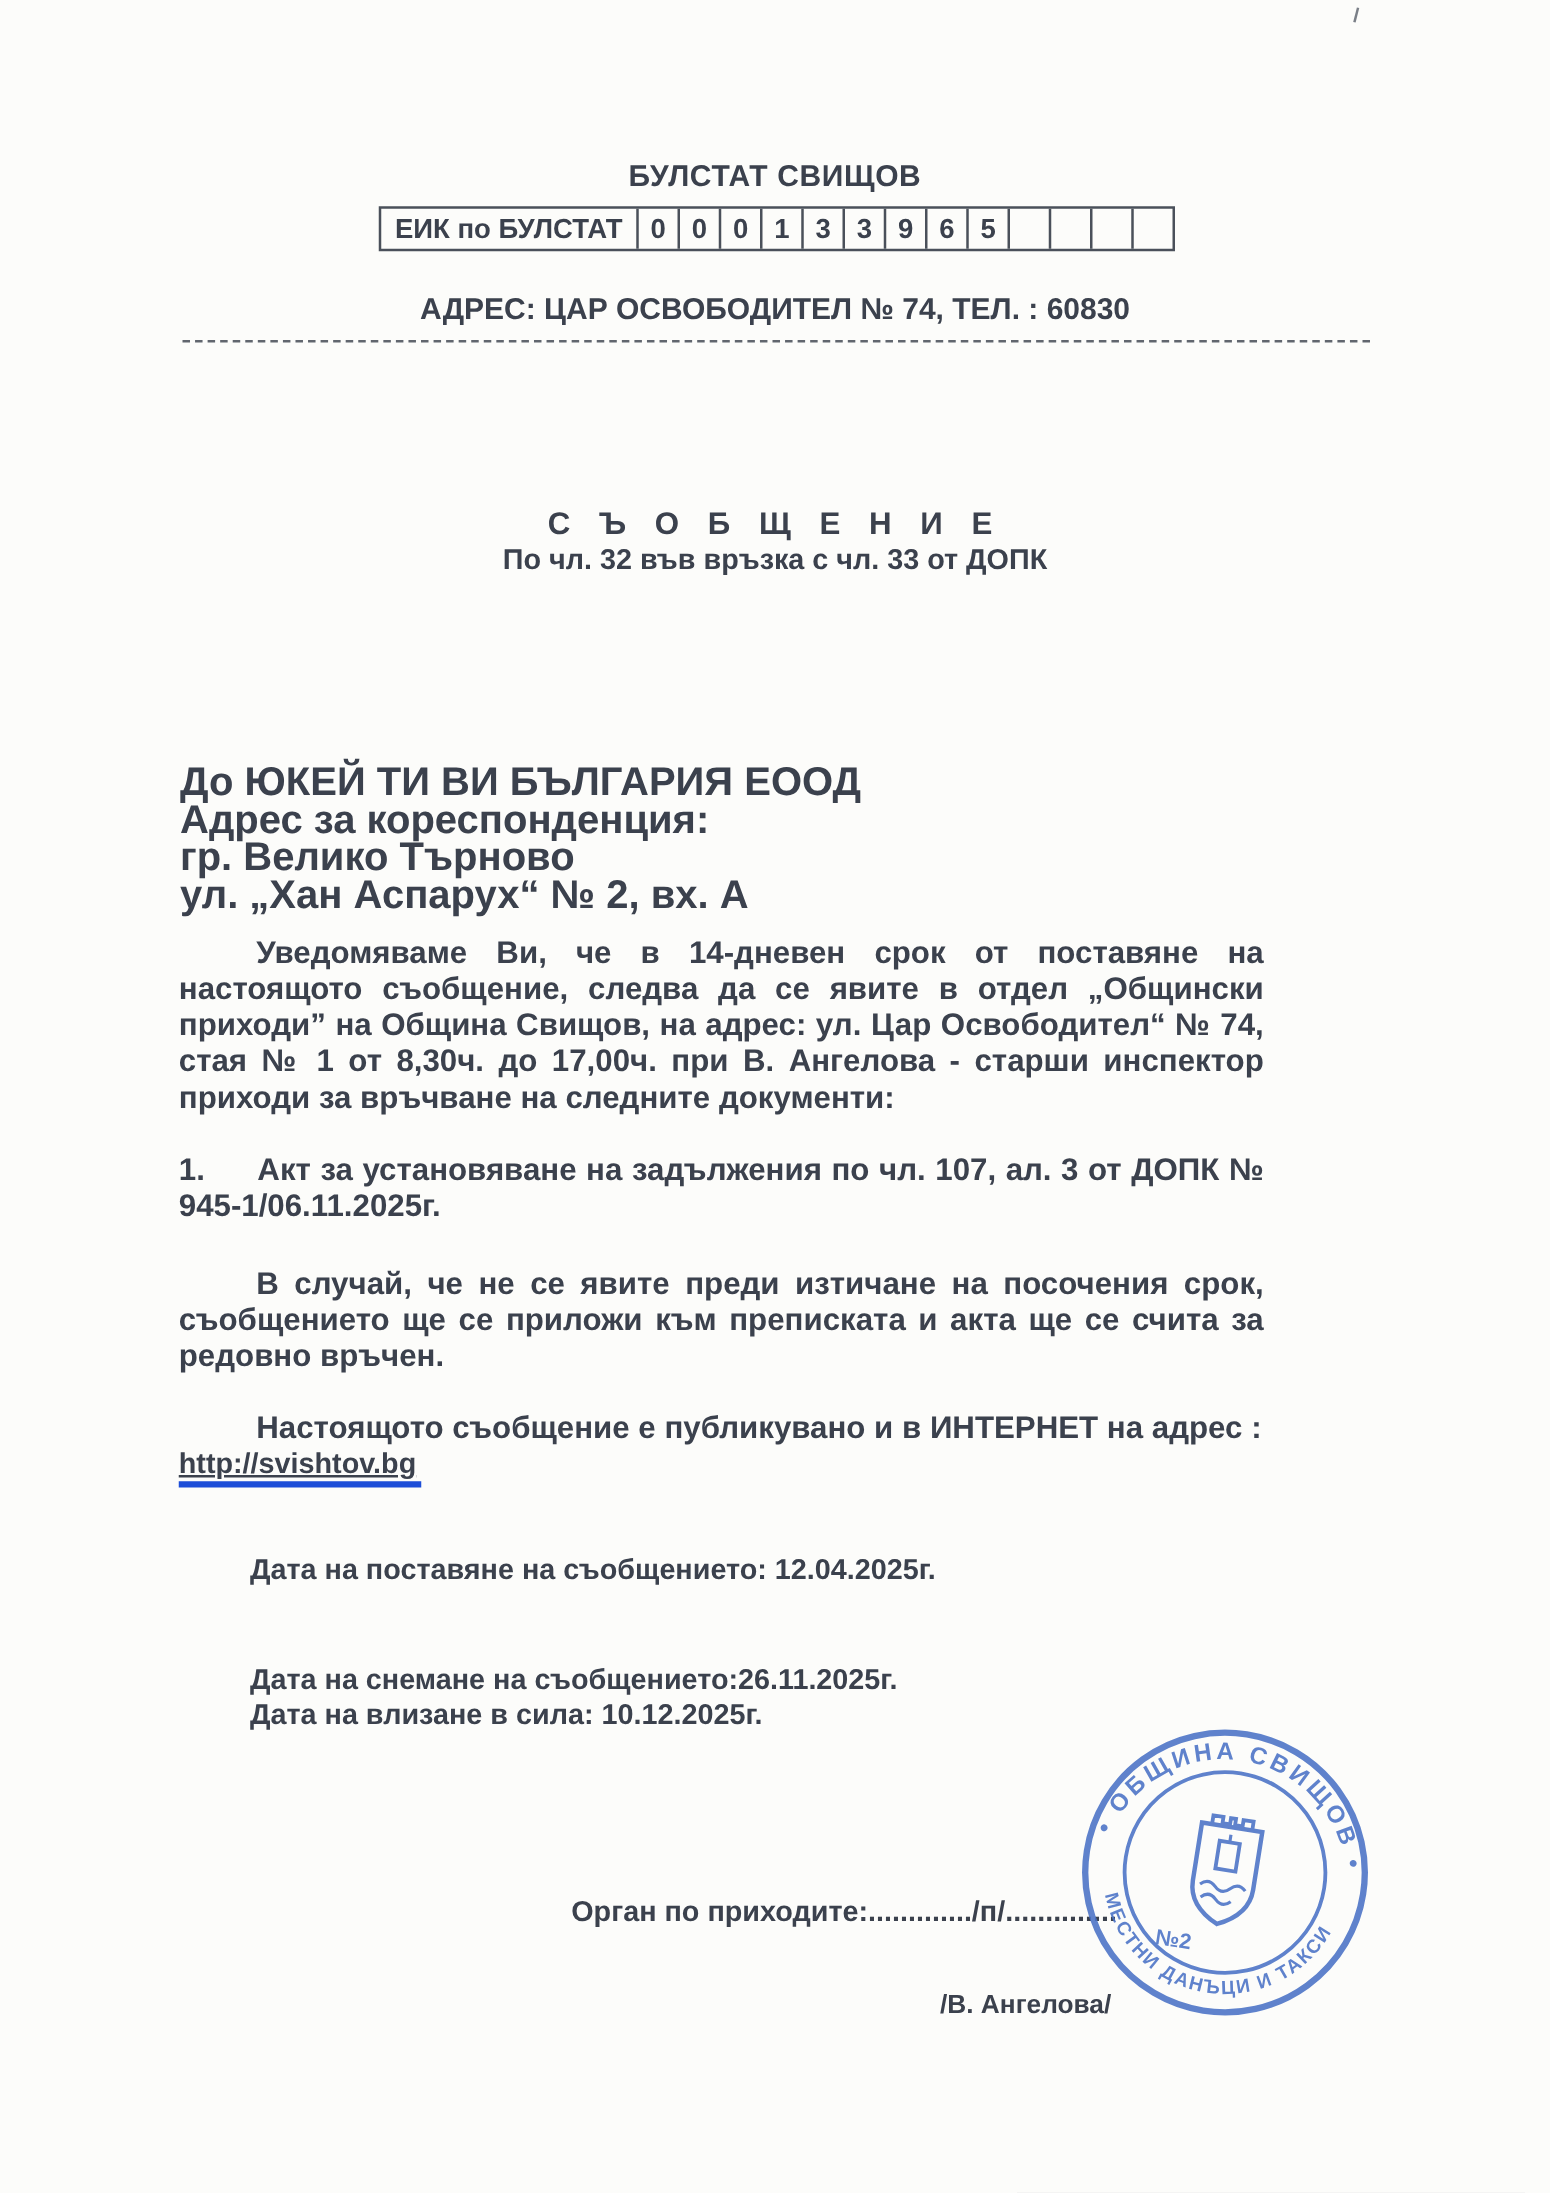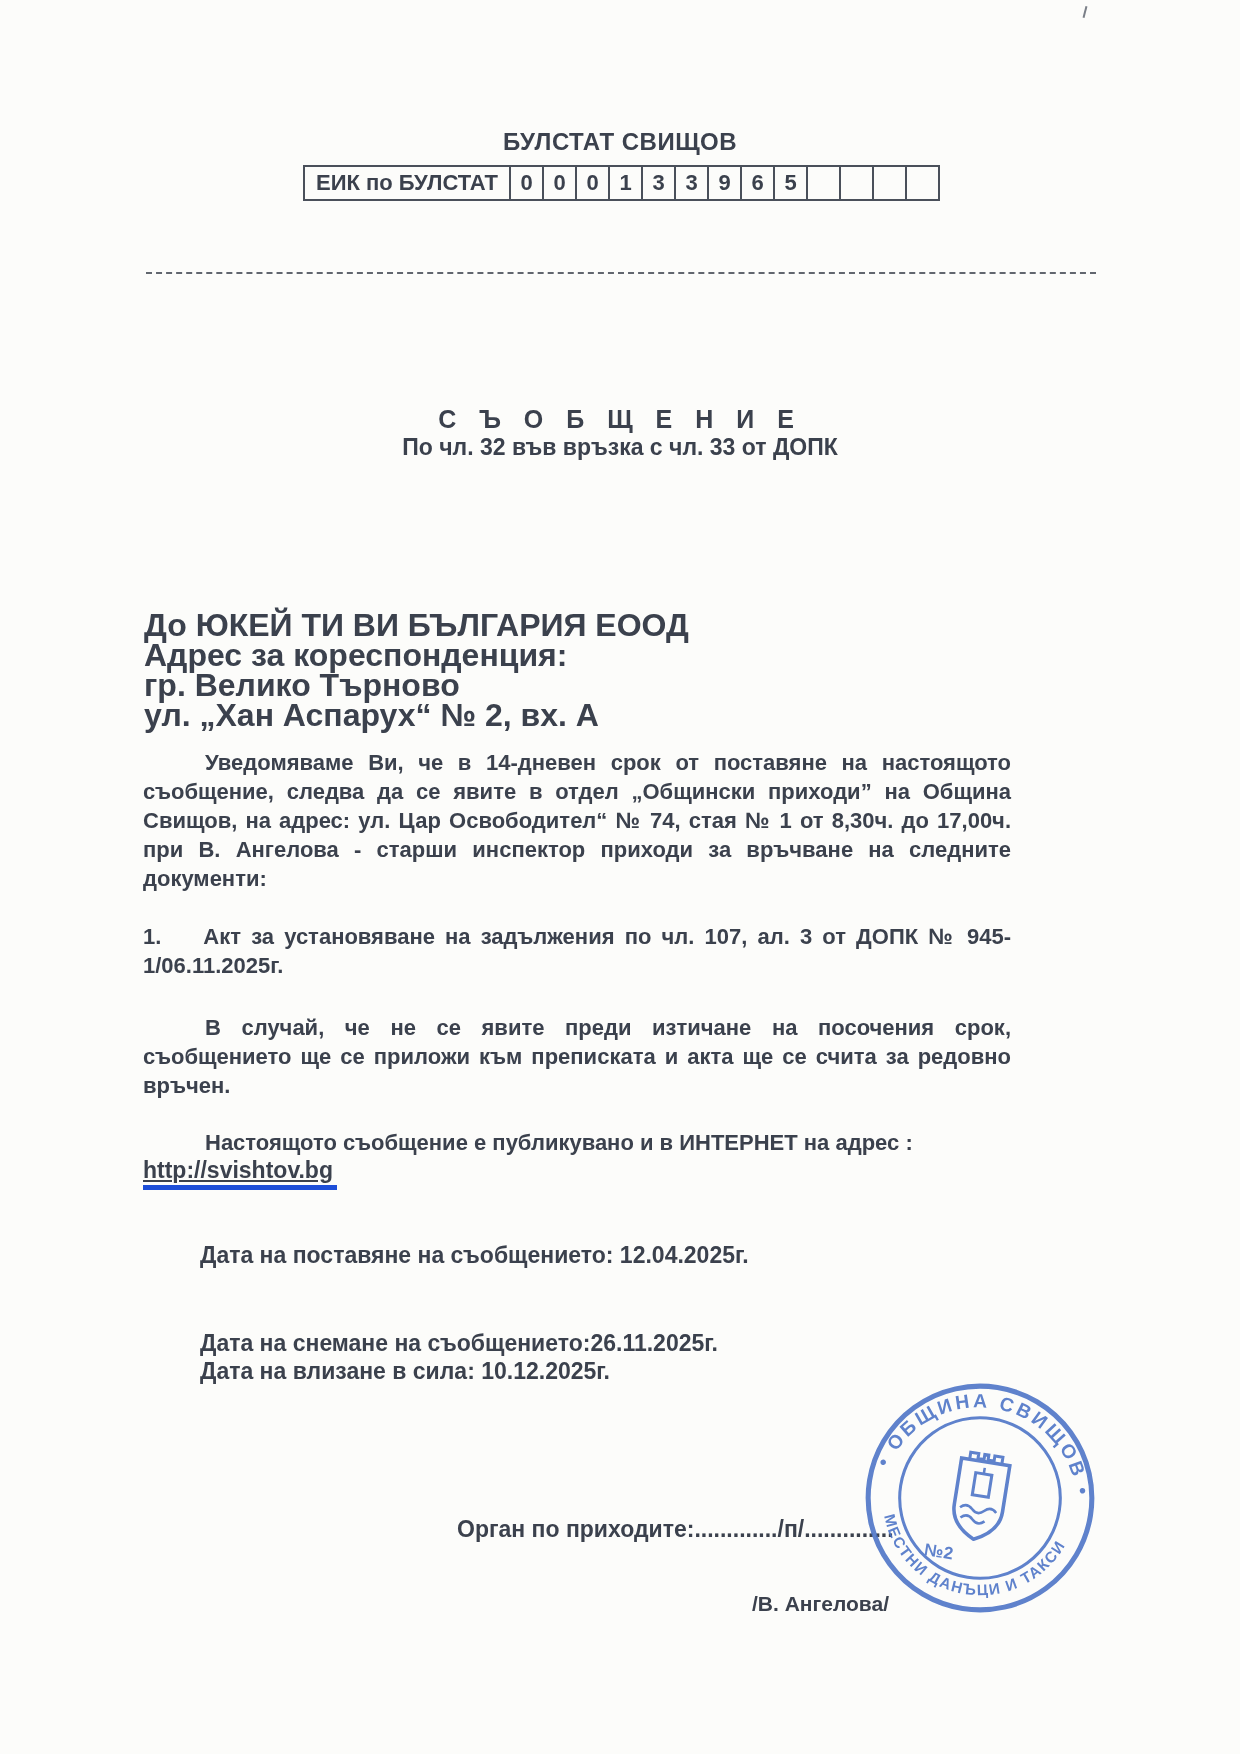--- a/index.html
+++ b/index.html
@@ -56,21 +56,21 @@
     border-top:2px dashed #61666e;
   }
 
   .title{top:405px;font-size:25px;letter-spacing:8px;}
   .subtitle{top:434px;font-size:23px;}
 
   .recipient{left:144px;top:570px;font-size:32px;line-height:30px;margin-top:40px;}
 
   .para{
     left:143px;width:868px;
-    font-size:22px;line-height:29px;
+    font-size:25px;line-height:29px;
     text-align:justify;
   }
   .indent{text-indent:62px;}
   .p1{top:748px;}
   .item{top:922px;}
   .item-gap{display:inline-block;width:42px;}
   .p2{top:1013px;}
   .p3{top:1128px;}
 
   .url{
@@ -120,20 +120,21 @@
     <div class="eik-cell">3</div>
     <div class="eik-cell">9</div>
     <div class="eik-cell">6</div>
     <div class="eik-cell">5</div>
     <div class="eik-cell"></div>
     <div class="eik-cell"></div>
     <div class="eik-cell"></div>
     <div class="eik-cell"></div>
   </div>
 
+  <div class="abs center addr">АДРЕС: ЦАР ОСВОБОДИТЕЛ № 74, ТЕЛ. : 60830</div>
 
   <div class="abs sep"></div>
 
   <div class="abs center title">С Ъ О Б Щ Е Н И Е</div>
   <div class="abs center subtitle">По чл. 32 във връзка с чл. 33 от ДОПК</div>
 
   <div class="abs recipient">
     <div>До ЮКЕЙ ТИ ВИ БЪЛГАРИЯ ЕООД</div>
     <div>Адрес за кореспонденция:</div>
     <div>гр. Велико Търново</div>

